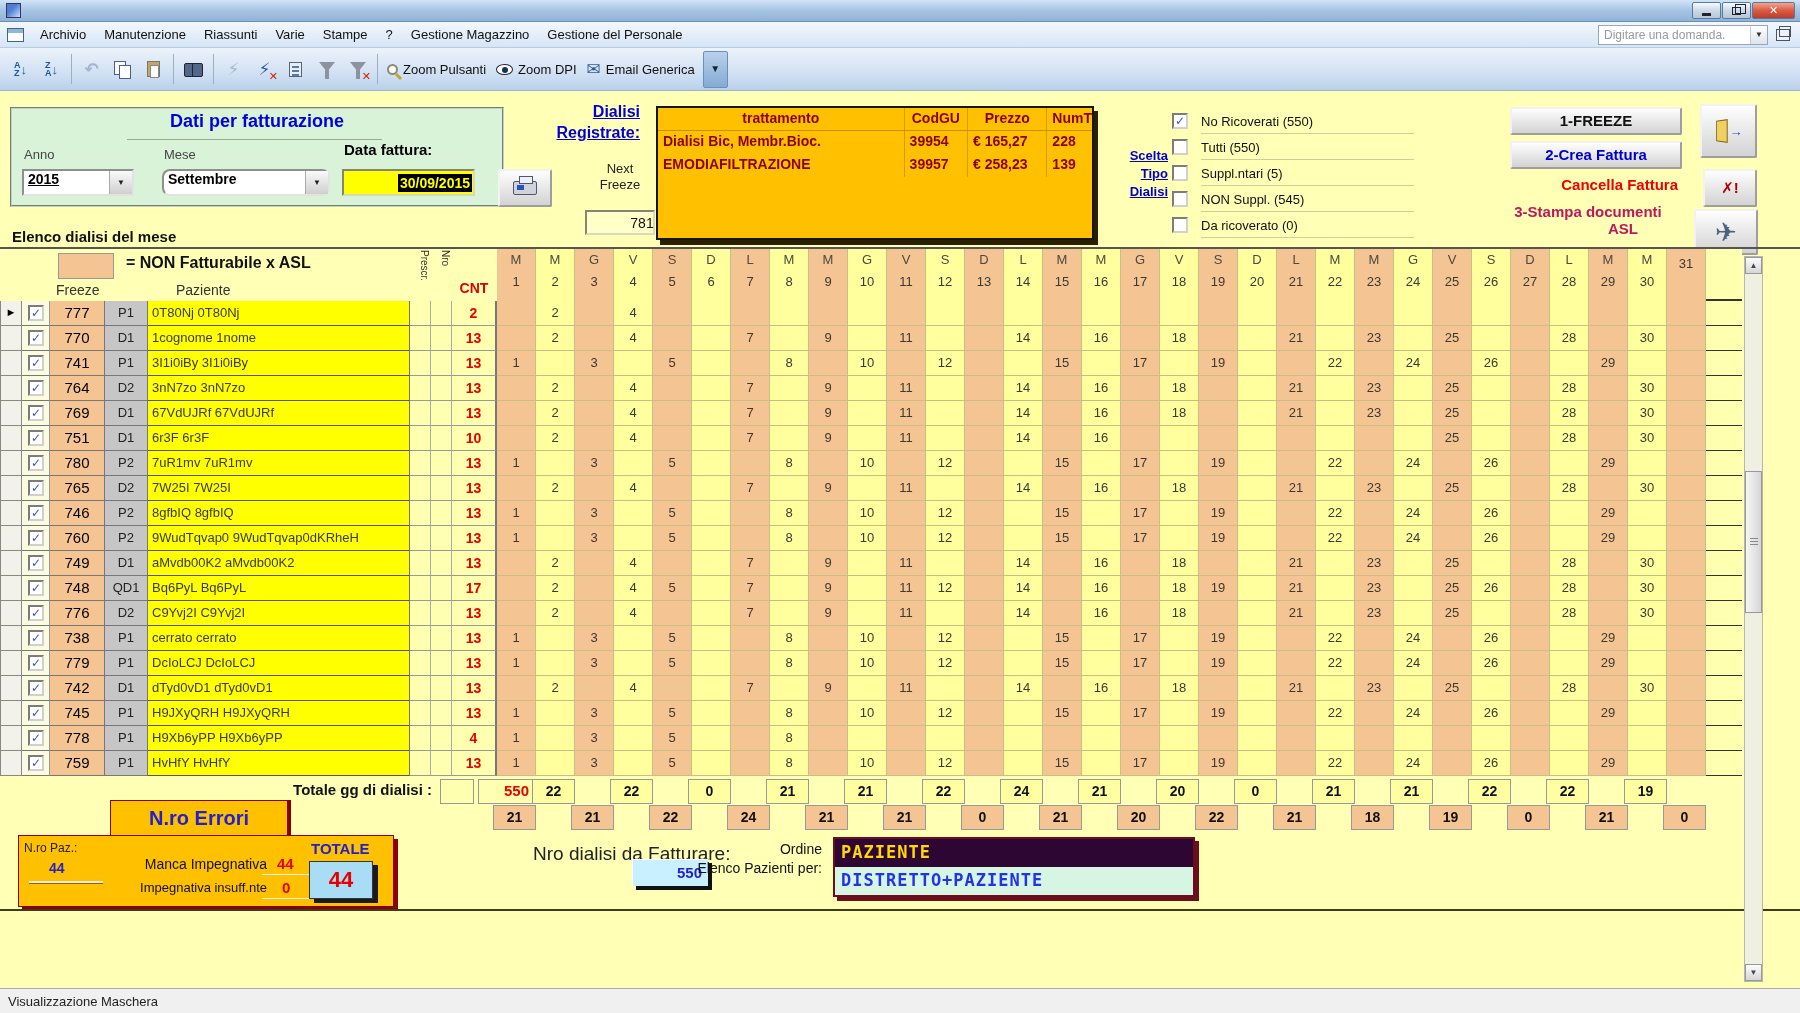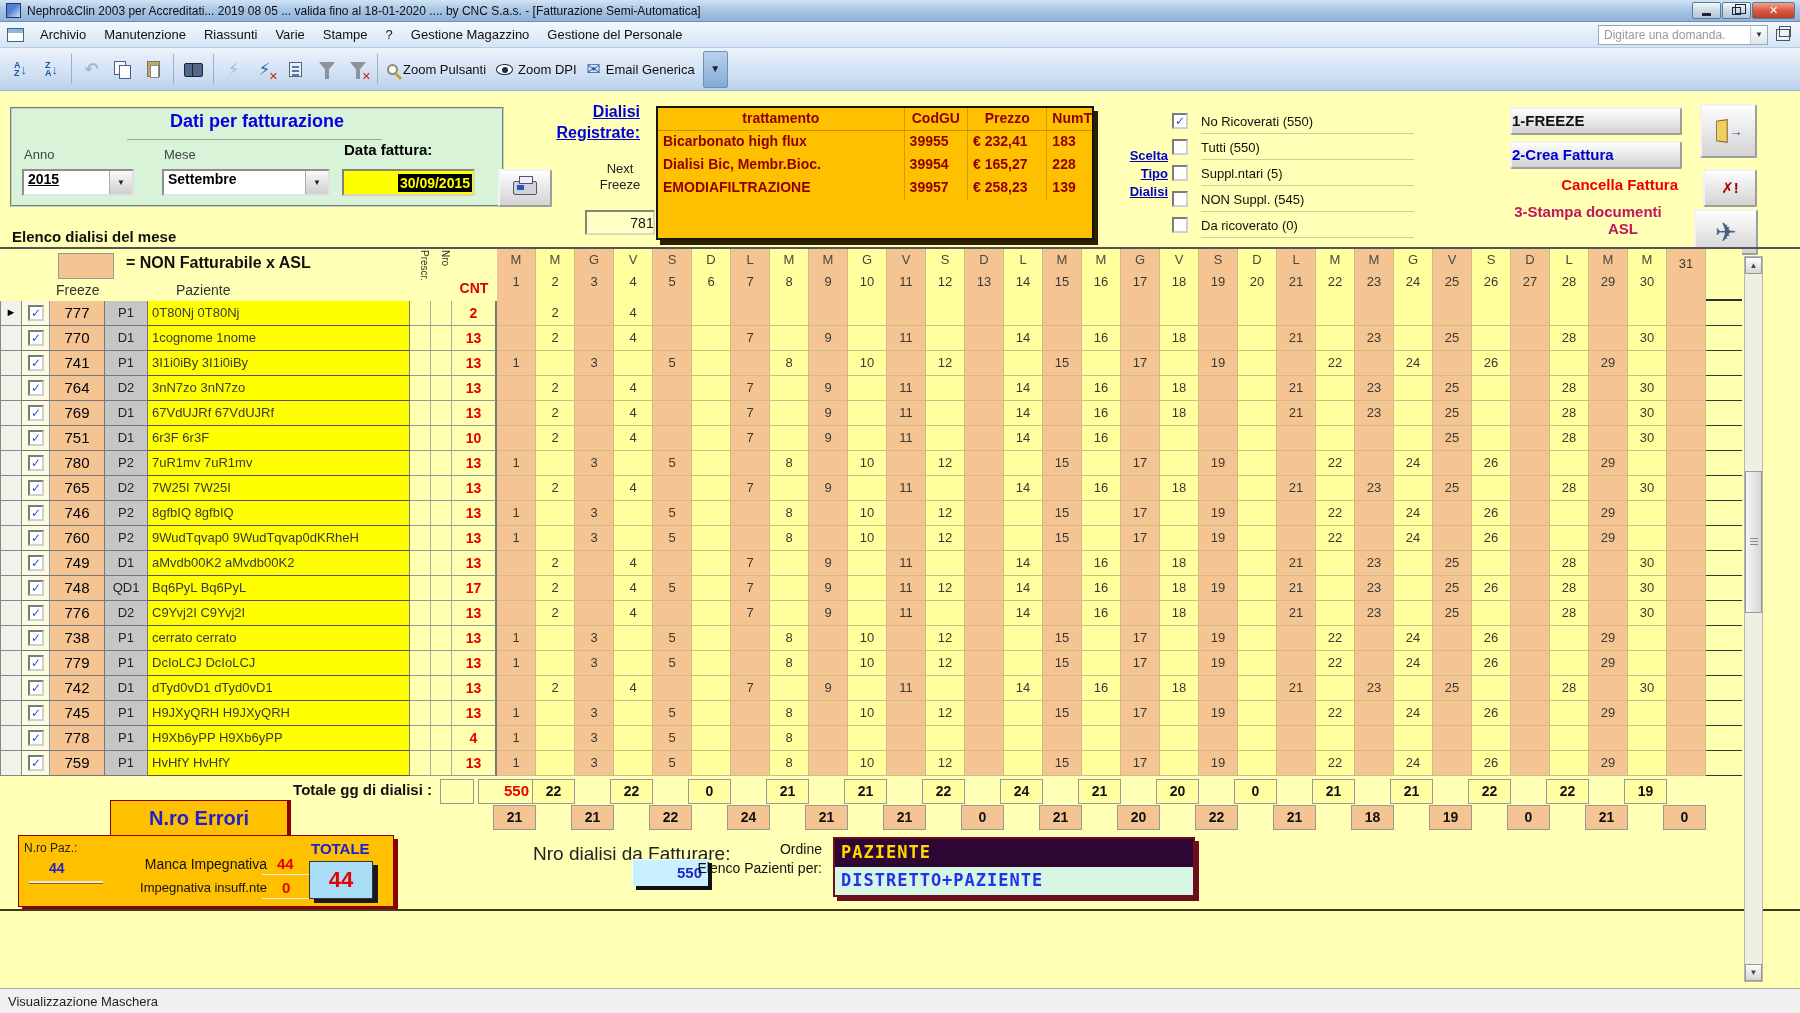--- a/index.html
+++ b/index.html
@@ -117,21 +117,21 @@
     color:#0000cc;line-height:18px;}
   .scelta-label div{text-decoration:underline;}
   .checks{position:absolute;left:1172px;top:20px;width:246px;}
   .check-row{position:relative;height:26px;}
   .cbox{position:absolute;left:0;top:2px;width:16px;height:16px;background:#fff;border:2px inset #d0d0d0;
     text-align:center;line-height:12px;}
   .cmark{color:#3050c8;font-weight:bold;font-size:12px;}
   .clabel{position:absolute;left:29px;top:3px;font-size:13px;color:#101010;white-space:nowrap;}
   .check-row::after{content:"";position:absolute;left:29px;right:4px;top:22px;border-bottom:1px solid #cfcf9e;}
 
-  .act-btn{position:absolute;left:1510px;width:172px;height:28px;text-align:left;font-size:15px;font-weight:bold;
+  .act-btn{position:absolute;left:1510px;width:172px;height:28px;text-align:center;font-size:15px;font-weight:bold;
     color:#111;line-height:24px;}
   #freeze-btn{top:16px;}
   #crea-btn{top:50px;color:#0000cc;}
   #cancella-label{position:absolute;left:1508px;top:85px;width:170px;text-align:right;color:#ee0000;font-weight:bold;font-size:15px;}
   #stampa-label{position:absolute;left:1498px;top:112px;width:180px;font-weight:bold;font-size:15px;color:#be185d;line-height:17px;}
   #stampa-label .l1{text-align:center;}
   #stampa-label .l2{text-align:right;padding-right:40px;}
   #door-btn{position:absolute;left:1700px;top:13px;width:57px;height:54px;display:flex;align-items:center;justify-content:center;gap:2px;}
   .icon-door{width:13px;height:22px;background:#f0d060;border:1px solid #86631d;transform:perspective(40px) rotateY(-28deg);}
   .door-arrow{color:#2244cc;font-size:13px;font-weight:bold;}
@@ -232,21 +232,20 @@
   .statusbar{position:absolute;left:0;top:988px;width:1800px;height:25px;background:#f0f0f0;border-top:1px solid #aaa;
     display:flex;align-items:center;padding-left:8px;font-size:13px;color:#222;}
 </style>
 </head>
 <body>
 
 <div class="window">
 
   <div class="titlebar">
     <div class="app-icon"></div>
-    <div class="title-text">Nephro&amp;Clin 2003 per Accreditati... 2019 08 05 ... valida fino al 18-01-2020 .... by CNC S.a.s. - [Fatturazione Semi-Automatica]</div>
     <div class="win-controls">
       <div class="win-btn">
           <span class="minbar"></span>
         </div>
       <div class="win-btn">
           <span class="restsq"></span>
         </div>
       <div class="win-btn close">✕</div>
     </div>
   </div>
@@ -343,21 +342,21 @@
 
     <div class="billing">
       <div class="billing-title">Dati per fatturazione</div>
       <div class="billing-underline"></div>
       <div class="fld-label" style="left:12px;top:38px;">Anno</div>
       <div class="combo" style="left:10px;top:60px;width:112px;">
         <div class="combo-text und">2015</div>
         <div class="combo-btn">▼</div>
       </div>
       <div class="fld-label" style="left:152px;top:38px;">Mese</div>
-      <div class="combo" style="left:150px;top:60px;width:168px;">
+      <div class="combo" style="left:150px;top:60px;width:168px;border-radius:8px;">
         <div class="combo-text">Settembre</div>
         <div class="combo-btn">▼</div>
       </div>
       <div class="fld-label" style="left:332px;top:32px;font-weight:bold;font-size:15px;color:#000;">Data fattura:</div>
       <div class="datefield">
         <span class="sel">30/09/2015</span>
       </div>
     </div>
 
     <div class="printer-btn btn3d">
@@ -375,26 +374,20 @@
     <div class="next-box">781</div>
 
     <div class="treat">
       <div class="treat-head" id="treat-head">
           <div class="th w0">trattamento</div>
           <div class="th w1">CodGU</div>
           <div class="th w2">Prezzo</div>
           <div class="th w3">NumTratt</div>
         </div>
       <div id="treat-rows">
-          <div class="treat-row">
-            <div class="tc w0">Bicarbonato high flux</div>
-            <div class="tc w1">39955</div>
-            <div class="tc w2">€ 232,41</div>
-            <div class="tc w3">183</div>
-          </div>
           <div class="treat-row">
             <div class="tc w0">Dialisi Bic, Membr.Bioc.</div>
             <div class="tc w1">39954</div>
             <div class="tc w2">€ 165,27</div>
             <div class="tc w3">228</div>
           </div>
           <div class="treat-row">
             <div class="tc w0">EMODIAFILTRAZIONE</div>
             <div class="tc w1">39957</div>
             <div class="tc w2">€ 258,23</div>

